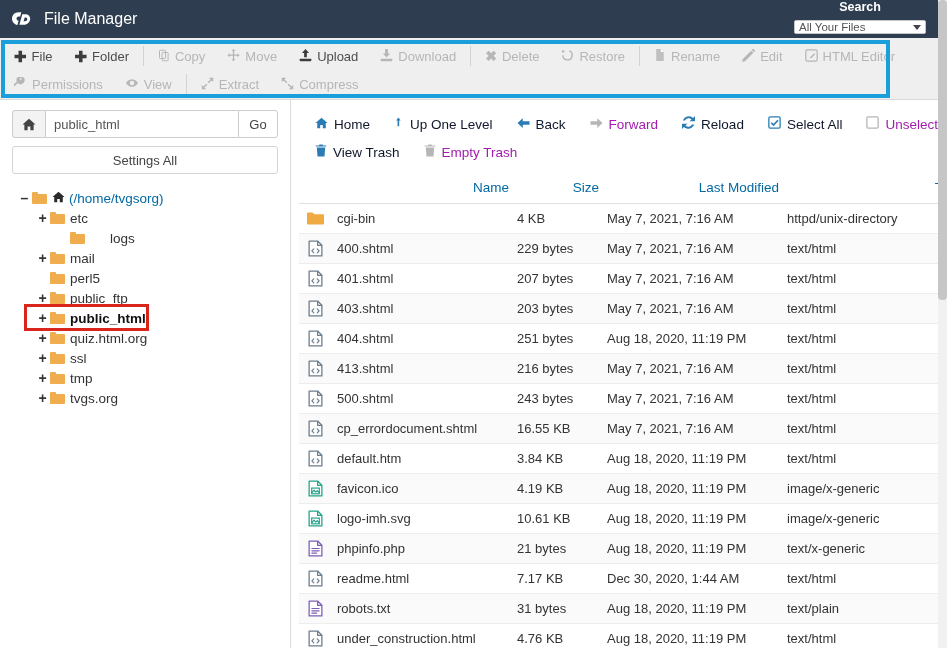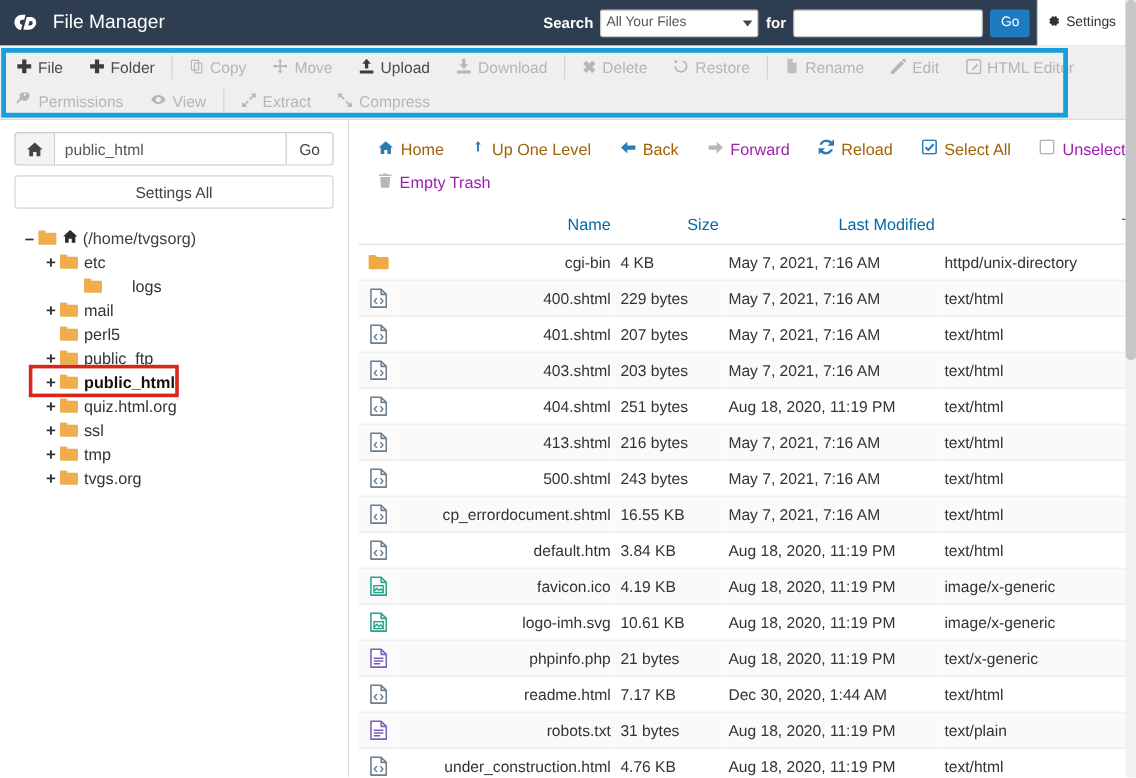--- a/index.html
+++ b/index.html
@@ -20,21 +20,21 @@
   }
   .cp-logo {
     width: 26px; height: 20px; margin-right: 8px;
     display: flex; align-items: center; justify-content: center;
     font-weight: bold; font-size: 17px; color: #fff;
     letter-spacing: -2px; font-style: italic;
   }
   .app-title { font-size: 16px; color: #fff; font-weight: 400; }
   .header-right {
     position: absolute; right: 8px; top: 0; height: 38px;
-    display: flex; align-items: center; gap: 6px; font-size: 12px;
+    display: flex; align-items: center; gap: 6px; font-size: 12px; flex-direction: column;
   }
   .search-label { color:#fff; font-size:12.5px; font-weight:bold; }
   .search-select {
     width: 132px; height: 23px; background:#fff; border:1px solid #c5c5c5;
     border-radius:2px; font-size:11.5px; color:#555;
     padding:0 4px; display:flex; align-items:center; justify-content:space-between;
   }
   .search-select .caret {
     width:0;height:0;border-left:4px solid transparent;border-right:4px solid transparent;
     border-top:5px solid #444;
@@ -124,50 +124,50 @@
   .tfolder i {
     position:absolute; left:0; top:2px; width:15px; height:10px;
     background:#f0ad4e; border-radius:1px; display:block;
   }
   .tfolder i:before{
     content:""; position:absolute; left:0; top:-2px; width:6px;height:3px;
     background:#f0ad4e; border-radius:1px 1px 0 0;
   }
   .thome { font-size:12px; color:#2b2b2b; margin-right:4px; }
   .tlabel { color:#333; }
-  .tnode.root .tlabel { color:#404040; }
+  .tnode.root .tlabel { color:#0369a1; }
   .tnode.highlight .tlabel { font-weight:bold; color:#111; }
   .red-box {
     position:absolute; border:3px solid #d9261c; pointer-events:none;
     z-index:6;
   }
 
   
   .main { flex:1; background:#fff; padding: 10px 0 0 8px; position:relative; }
   .nav-row { display:flex; align-items:center; height:28px; padding-left:4px; }
   .nav-btn {
     display:flex; align-items:center; gap:6px; font-size:13.5px;
-    color:#a16207; padding: 0 12px; height:24px; cursor:pointer; white-space:nowrap;
+    color:#0f172a; padding: 0 12px; height:24px; cursor:pointer; white-space:nowrap;
   }
   .nav-btn.disabled { color:#a21caf; cursor:default; }
   .nav-btn .nic { font-size:13px; }
 
   .ftable { margin-top:8px; width:100%; border-collapse:collapse; }
   .ftable th {
     text-align:right; font-weight:normal; font-size:13.5px; color:#0369a1;
     padding: 6px 4px 8px 4px; border-bottom:1px solid #e0e0e0;
     cursor:pointer;
   }
   .ftable td {
     font-size:13px; color:#333; padding:5px 4px;
     border-bottom:1px solid #ededed; white-space:nowrap;
   }
   .ftable tr.alt td { background:#fafafa; }
   .col-ic { width:34px; padding-left:8px !important; }
-  .col-name { width:180px;text-align:right; }
+  .col-name { width:180px; }
   .col-size { width:90px; }
   .col-mod  { width:180px; }
 
   
   .ficon { width:17px; height:19px; display:block; }
 
   .scrollbar {
     position:absolute; right:0; top:0; width:9px; height:648px;
     background:#f1f1f1;
   }
@@ -459,20 +459,26 @@
             <span>Select All</span>
           </div>
           <div class="nav-btn disabled">
             <span class="nic"><svg width="13" height="13" viewBox="0 0 15 15" aria-hidden="true">
                 <rect x="1" y="1" width="13" height="13" rx="1.5" fill="none" stroke="#b6b6b6" stroke-width="1.5"></rect>
               </svg></span>
             <span>Unselect All</span>
           </div>
         </div>
       <div class="nav-row" id="nav-row2">
+          <div class="nav-btn">
+            <span class="nic"><svg width="12" height="13" viewBox="0 0 16 16" aria-hidden="true">
+                <path fill="#2b7cb5" d="M6 0h4l.8 1.2H15v1.6H1V1.2h4.2zM2.4 4h11.2l-.9 11.2a.9.9 0 01-.9.8H4.2a.9.9 0 01-.9-.8z"></path>
+              </svg></span>
+            <span>View Trash</span>
+          </div>
           <div class="nav-btn disabled">
             <span class="nic"><svg width="12" height="13" viewBox="0 0 16 16" aria-hidden="true">
                 <path fill="#b6b6b6" d="M6 0h4l.8 1.2H15v1.6H1V1.2h4.2zM2.4 4h11.2l-.9 11.2a.9.9 0 01-.9.8H4.2a.9.9 0 01-.9-.8z"></path>
               </svg></span>
             <span>Empty Trash</span>
           </div>
         </div>
 
       <table class="ftable">
         <thead>

